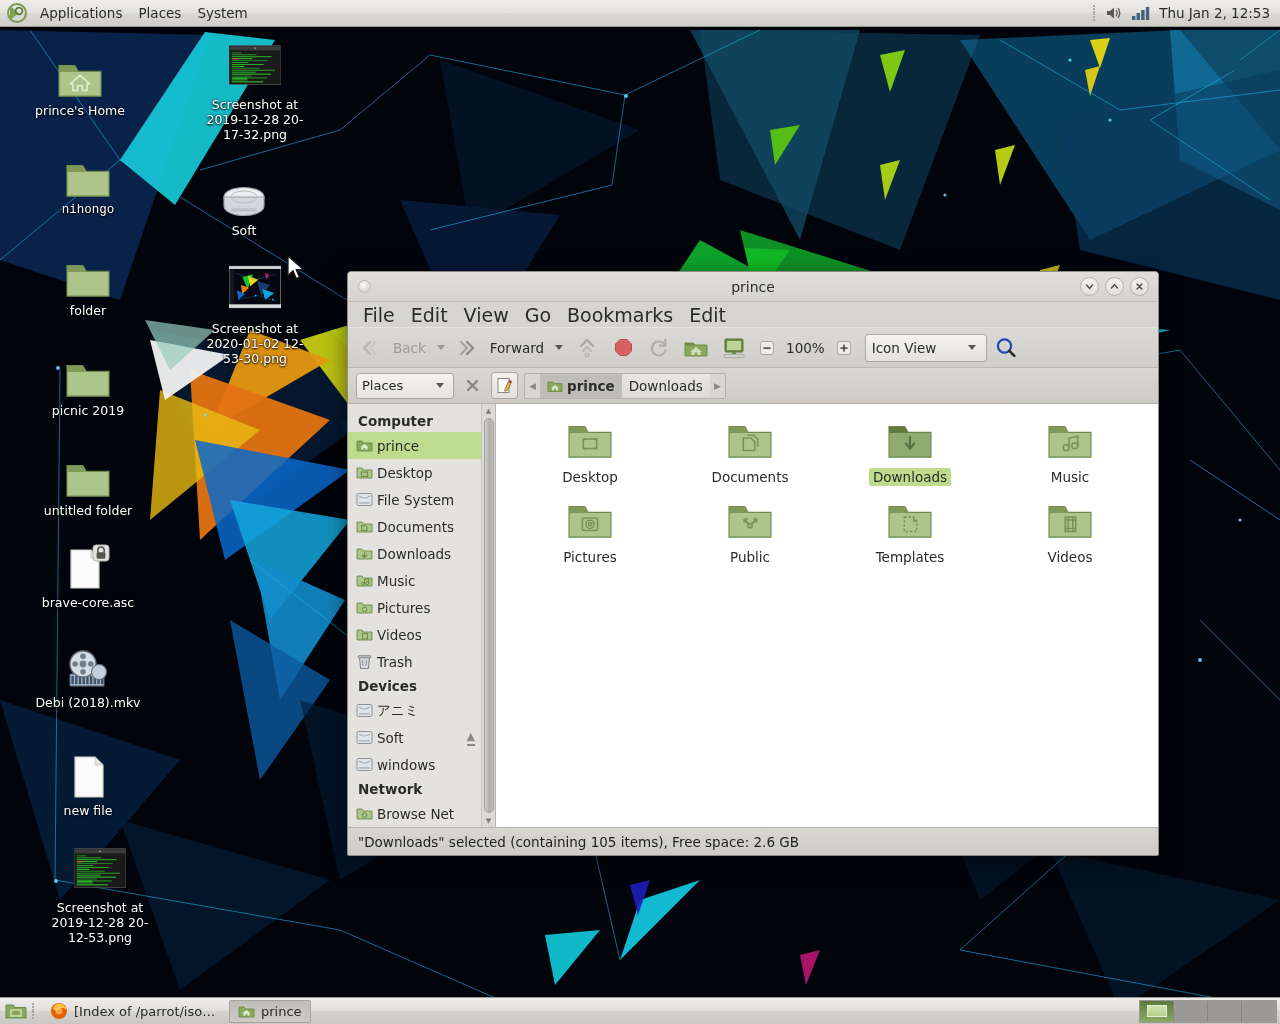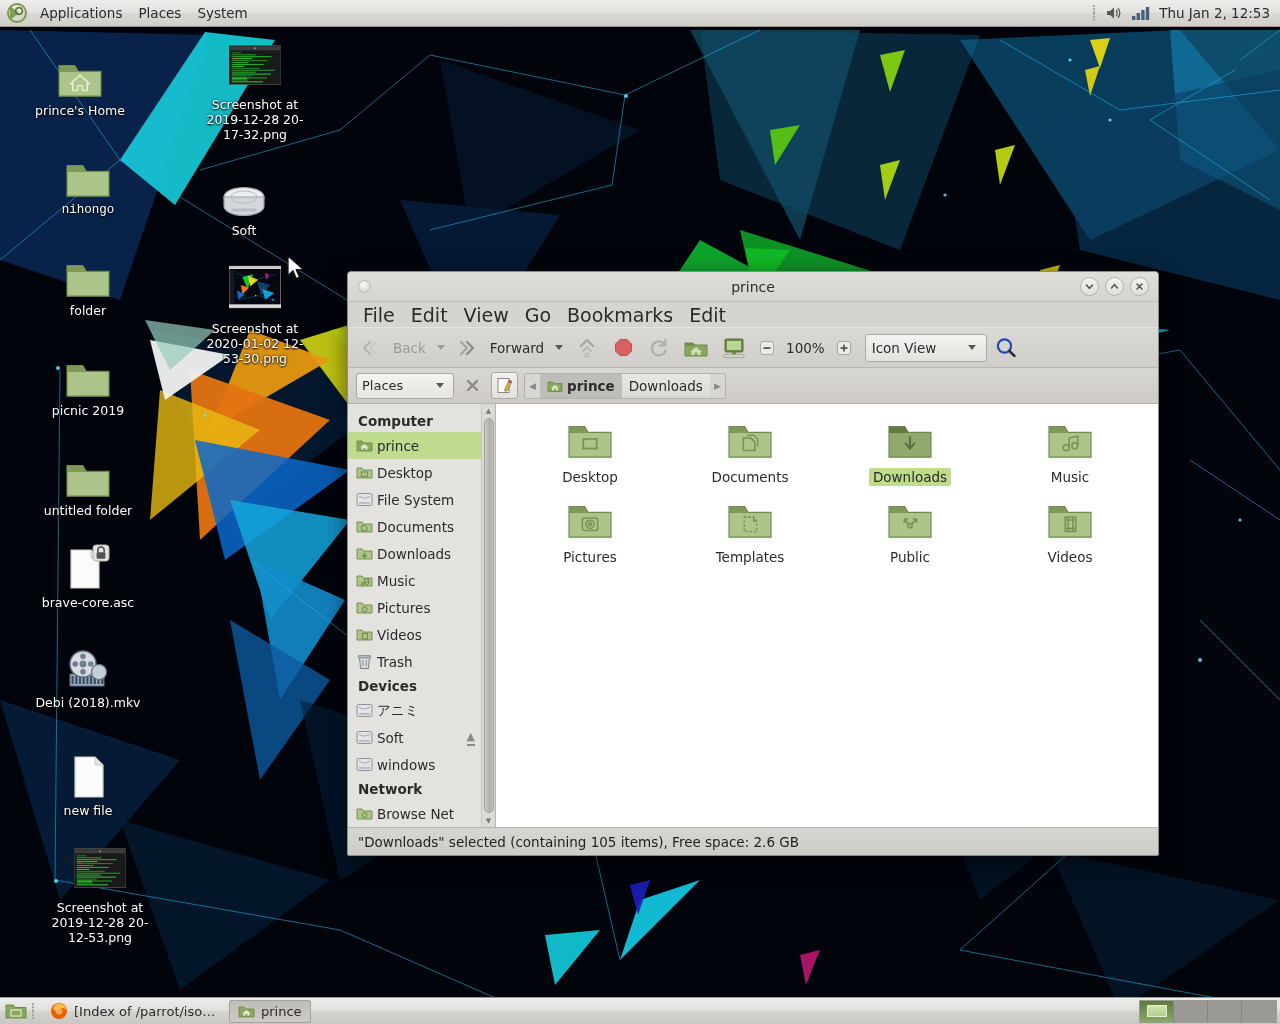--- a/index.html
+++ b/index.html
@@ -929,40 +929,40 @@
   </svg>
               </div>
      <div class="flabel">Pictures</div>
             </div>
             <div class="fitem">
               <div class="fglyph">
                 <svg width="46" height="42" viewBox="0 0 48 44">
     <path d="M2,8 L2,40 L46,40 L46,14 L22,14 L18.5,8 Z" fill="#adc48a" stroke="#6e8a4a" stroke-width="1.2"></path>
    <path d="M2,8 L18.5,8 L22.6,14.6 L2,14.6 Z" fill="#7f9a58"></path>
     <g fill="none" stroke="#6e8a4a" stroke-width="1.6" opacity=".85">
-                    <path d="M18,19 L28,19 L31,23 L31,34 L18,34 Z" stroke-dasharray="2.4 2"></path>
-                    <path d="M28,19 L28,23 L31,23"></path>
+                    <circle cx="24" cy="28" r="2.2"></circle>
+                    <path d="M22.2,26 L18,21 M25.8,26 L31,21" stroke-width="2"></path>
+                    <path d="M18,21 L18,25 M18,21 L22,21 M31,21 L31,25 M31,21 L27,21" stroke-width="1.7"></path>
                   </g>
   </svg>
               </div>
-     <div class="flabel">Templates</div>
+     <div class="flabel">Public</div>
             </div>
             <div class="fitem">
               <div class="fglyph">
                 <svg width="46" height="42" viewBox="0 0 48 44">
     <path d="M2,8 L2,40 L46,40 L46,14 L22,14 L18.5,8 Z" fill="#adc48a" stroke="#6e8a4a" stroke-width="1.2"></path>
    <path d="M2,8 L18.5,8 L22.6,14.6 L2,14.6 Z" fill="#7f9a58"></path>
     <g fill="none" stroke="#6e8a4a" stroke-width="1.6" opacity=".85">
-                    <circle cx="24" cy="28" r="2.2"></circle>
-                    <path d="M22.2,26 L18,21 M25.8,26 L31,21" stroke-width="2"></path>
-                    <path d="M18,21 L18,25 M18,21 L22,21 M31,21 L31,25 M31,21 L27,21" stroke-width="1.7"></path>
+                    <path d="M18,19 L28,19 L31,23 L31,34 L18,34 Z" stroke-dasharray="2.4 2"></path>
+                    <path d="M28,19 L28,23 L31,23"></path>
                   </g>
   </svg>
               </div>
-     <div class="flabel">Public</div>
+     <div class="flabel">Templates</div>
             </div>
             <div class="fitem">
               <div class="fglyph">
                 <svg width="46" height="42" viewBox="0 0 48 44">
     <path d="M2,8 L2,40 L46,40 L46,14 L22,14 L18.5,8 Z" fill="#adc48a" stroke="#6e8a4a" stroke-width="1.2"></path>
    <path d="M2,8 L18.5,8 L22.6,14.6 L2,14.6 Z" fill="#7f9a58"></path>
     <g fill="none" stroke="#6e8a4a" stroke-width="1.6" opacity=".85">
                     <rect x="19" y="19" width="11" height="15"></rect>
                     <path d="M19,22 L30,22 M19,31 L30,31 M22,19 L22,34 M27,19 L27,34"></path>
                   </g>

